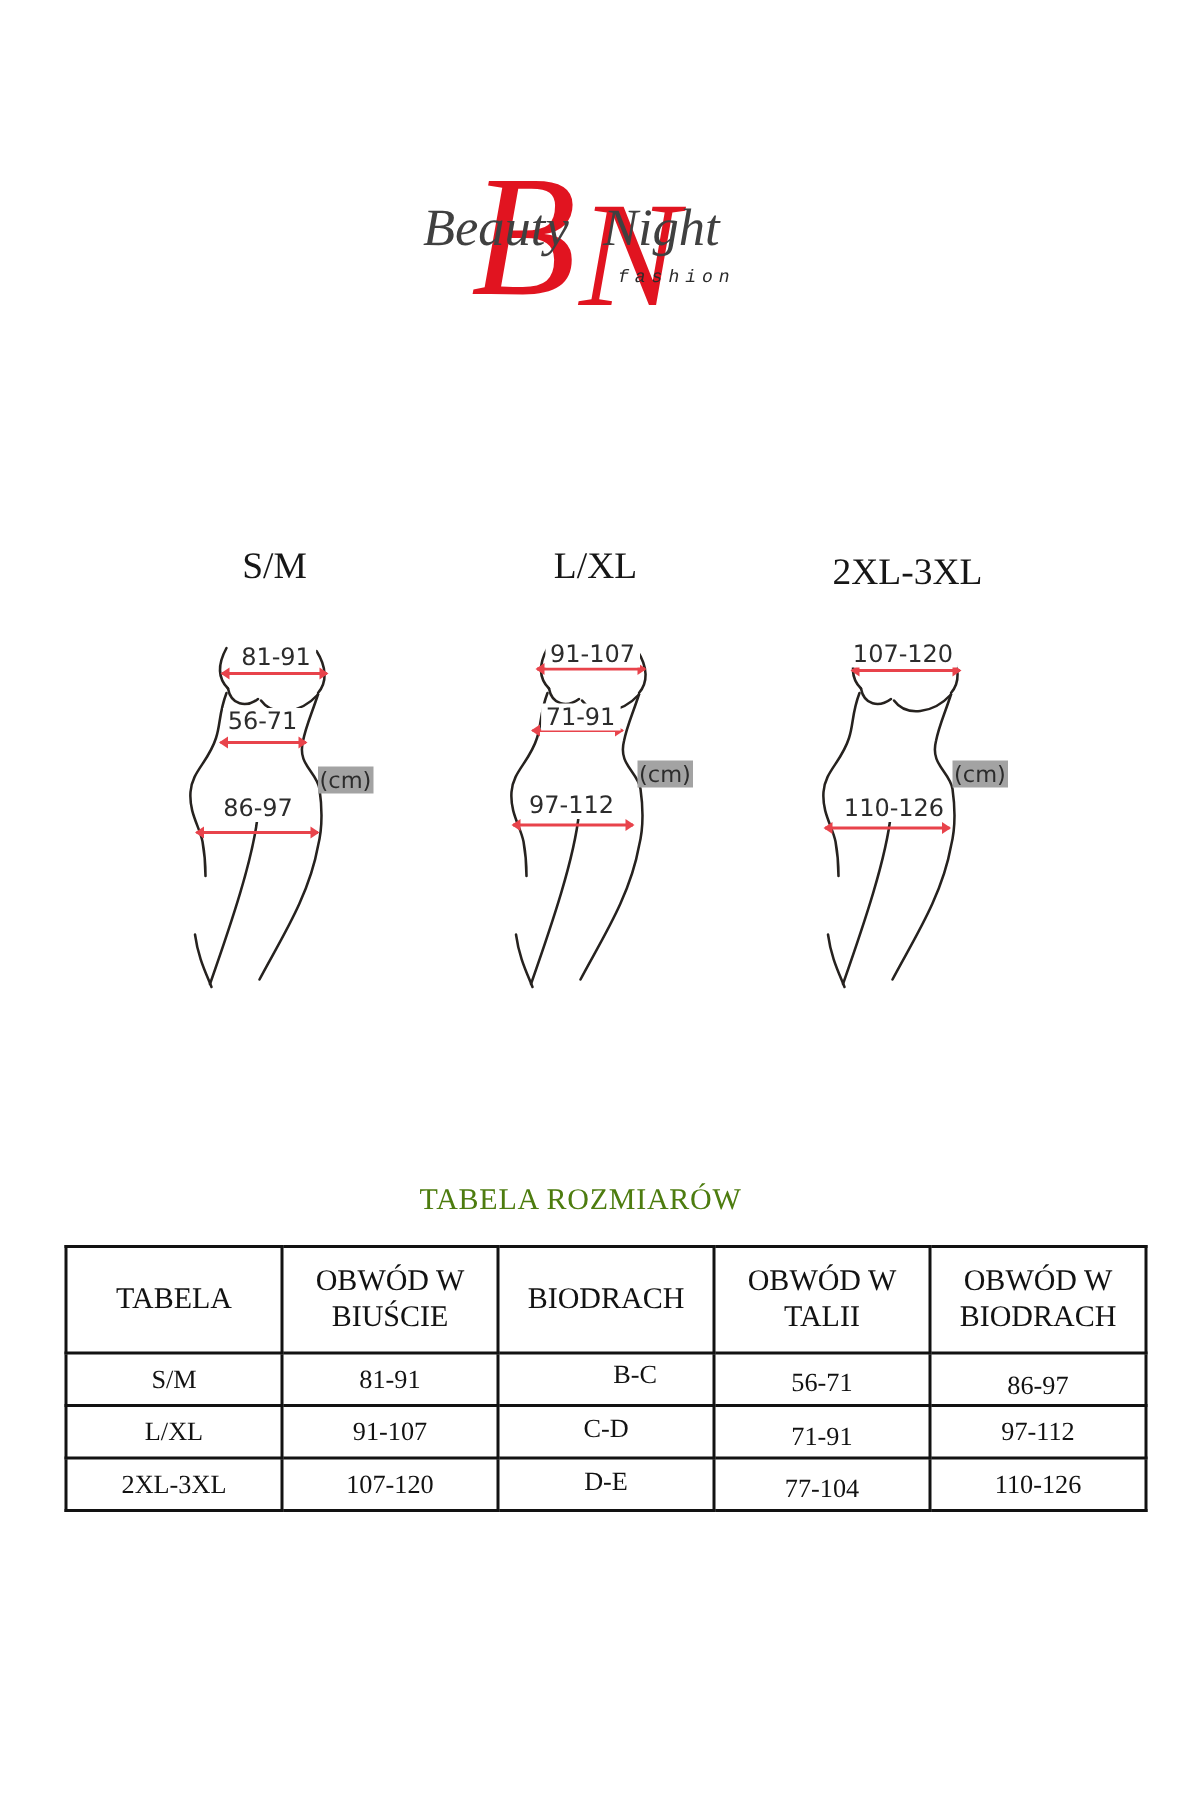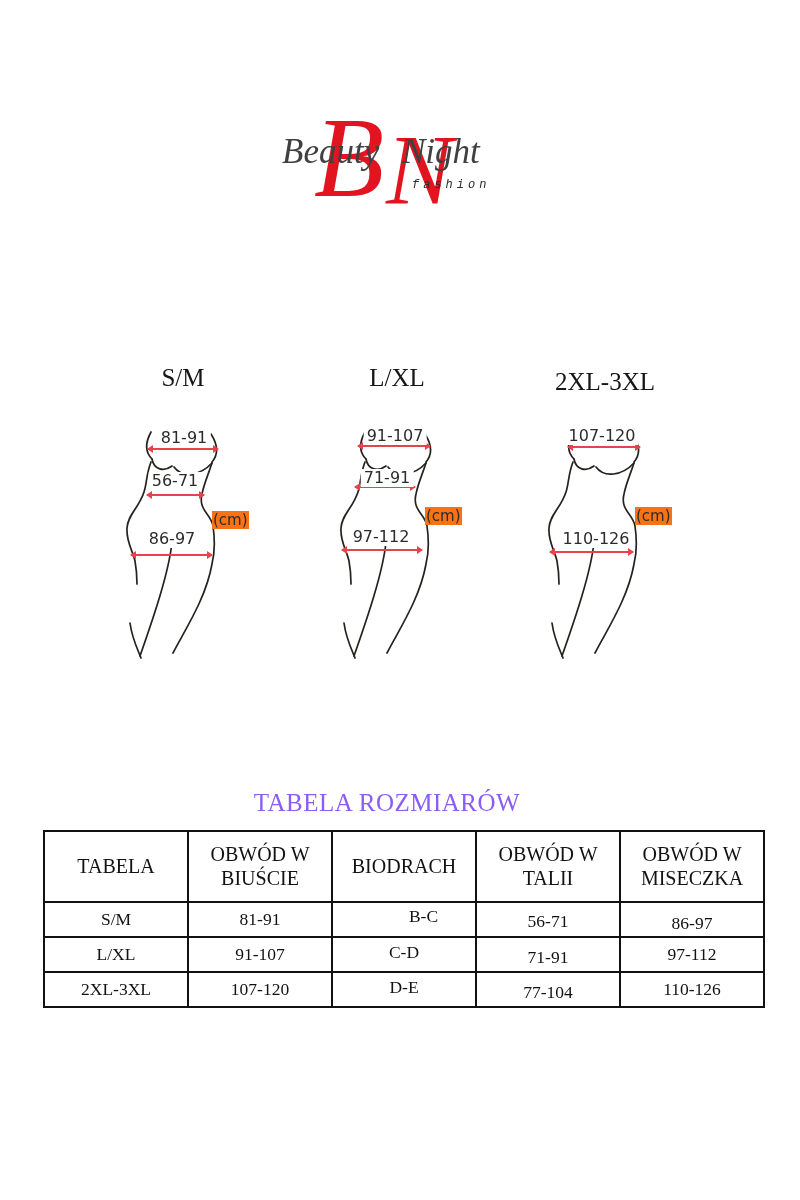--- a/index.html
+++ b/index.html
@@ -34,21 +34,21 @@
   }
   .f3 .fig-title{top:13px;}
   .fig-body{position:absolute;left:16px;top:65px;width:96px;height:245px;}
   .meas{
     position:absolute;transform:translateX(-50%);
     font-family:"DejaVu Sans","Liberation Sans",sans-serif;font-size:16px;color:#2c2c2c;
     background:#fff;padding:0 3px;white-space:nowrap;z-index:3;line-height:1.15;
   }
   .unit{
     position:absolute;font-family:"DejaVu Sans","Liberation Sans",sans-serif;
-    font-size:15px;color:#2c2c2c;z-index:3;background:#f97316;padding:0 1px;
+    font-size:15px;color:#2c2c2c;z-index:3;background:#a3a3a3;padding:0 1px;
   }
   .arrow{position:absolute;height:2px;background:var(--arrow-red);z-index:2;}
   .arrow::before,.arrow::after{content:"";position:absolute;width:0;height:0;top:-3px;}
   .arrow::before{left:-1px;border-top:4px solid transparent;border-bottom:4px solid transparent;border-right:6px solid var(--arrow-red);}
   .arrow::after{right:-1px;border-top:4px solid transparent;border-bottom:4px solid transparent;border-left:6px solid var(--arrow-red);}
 
   
   .f1 .bust-label {left:74px;top:74px;}  .f1 .bust-arrow {left:38px;top:93px;width:70px;}
   .f1 .waist-label{left:65px;top:117px;} .f1 .waist-arrow{left:37px;top:139px;width:57px;}
   .f1 .hips-label {left:62px;top:175px;} .f1 .hips-arrow {left:21px;top:199px;width:81px;}
@@ -59,21 +59,21 @@
   .f2 .hips-label {left:57px;top:173px;} .f2 .hips-arrow {left:18px;top:194px;width:80px;}
   .f2 .unit{left:101px;top:152px;}
 
   .f3 .bust-label {left:70px;top:72px;}  .f3 .bust-arrow {left:36px;top:91px;width:72px;}
   .f3 .hips-label {left:64px;top:175px;} .f3 .hips-arrow {left:18px;top:196px;width:83px;}
   .f3 .unit{left:103px;top:152px;}
 
   
   .table-title{
     position:absolute;left:387px;top:789px;transform:translateX(-50%);
-    font-size:25px;letter-spacing:.5px;white-space:nowrap;color:#8b5cf6;
+    font-size:20px;letter-spacing:.5px;white-space:nowrap;color:#4d7c0f;
   }
   table.size-table{
     position:absolute;left:43px;top:830px;width:722px;
     border-collapse:collapse;table-layout:fixed;color:#121212;
   }
   .size-table th,.size-table td{
     border:2.6px solid #121212;text-align:center;vertical-align:middle;
     font-weight:normal;overflow:hidden;
   }
   .size-table th{height:71px;font-size:20px;line-height:1.18;padding:0 6px;}
@@ -154,21 +154,21 @@
 
   <div class="table-title">TABELA ROZMIARÓW</div>
 
   <table class="size-table">
     <tbody>
       <tr>
         <th>TABELA</th>
         <th>OBWÓD W BIUŚCIE</th>
         <th>BIODRACH</th>
         <th>OBWÓD W TALII</th>
-        <th>OBWÓD W MISECZKA</th>
+        <th>OBWÓD W BIODRACH</th>
       </tr>
       <tr>
         <td><span>S/M</span></td>
         <td><span>81-91</span></td>
         <td class="u3"><span>B-C</span></td>
         <td class="d2"><span>56-71</span></td>
         <td class="d5"><span>86-97</span></td>
       </tr>
       <tr>
         <td><span>L/XL</span></td>

